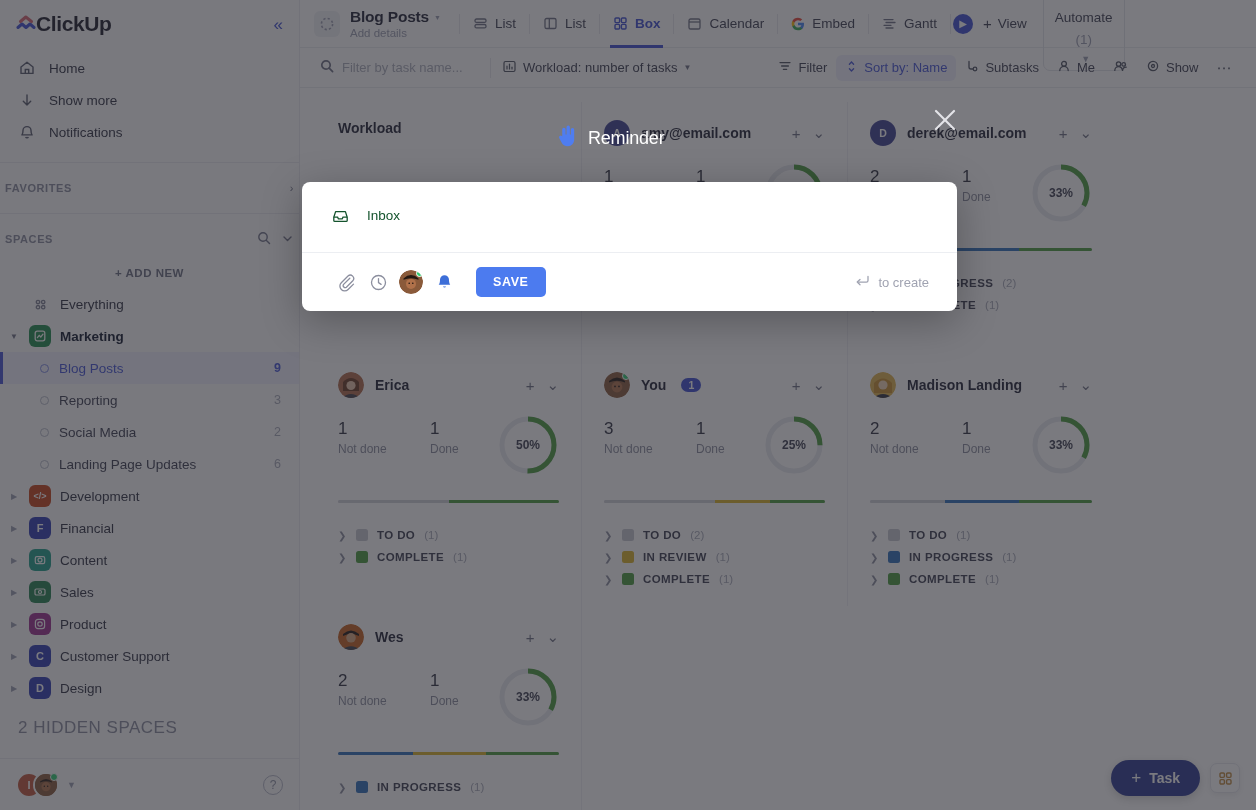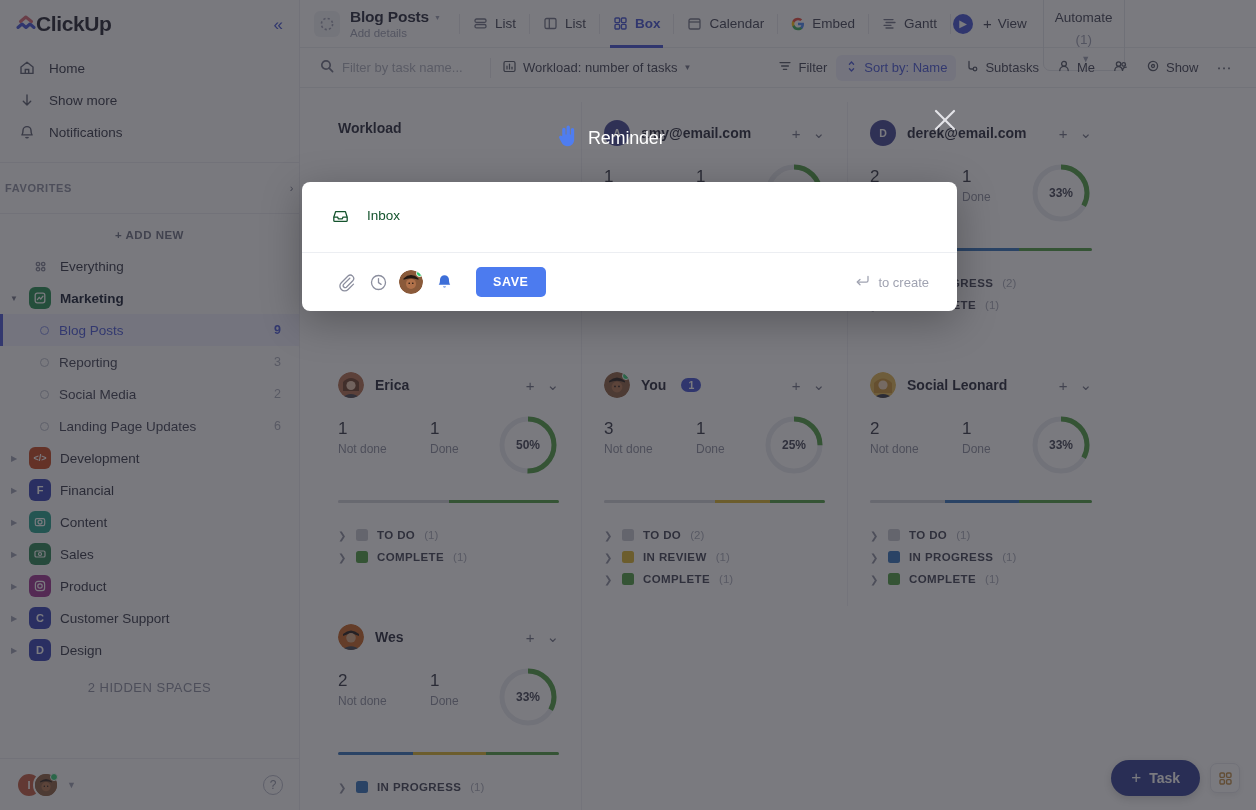--- a/index.html
+++ b/index.html
@@ -72,22 +72,22 @@
   .list-row.selected::before {
     content: ""; position: absolute; left: 0; top: 0; bottom: 0; width: 3px; background: #4453d6;
   }
   .list-dot { width: 9px; height: 9px; border-radius: 50%; border: 1.5px solid #b9bcca; flex: 0 0 9px; }
   .list-row.selected .list-dot { border-color: #7d88e4; }
   .list-name { flex: 1; white-space: nowrap; overflow: hidden; text-overflow: ellipsis; }
   .list-count { font-size: 12.5px; color: #a7aab8; }
   .list-row.selected .list-count { color: #4453d6; font-weight: 700; }
 
   .hidden-spaces {
-    padding: 14px 18px 10px; font-size: 13px; letter-spacing: 0.5px;
-    color: #8a8d9e; text-transform: uppercase; cursor: pointer; text-align: center;
+    padding: 14px 18px 10px; font-size: 17px; letter-spacing: 0.5px;
+    color: #8a8d9e; text-transform: uppercase; cursor: pointer;
   }
 
   .sb-footer {
     margin-top: auto; border-top: 1px solid #e9eaee; height: 52px;
     display: flex; align-items: center; padding: 0 16px; justify-content: space-between;
   }
   .avatars { display: flex; align-items: center; }
   .av { width: 26px; height: 26px; border-radius: 50%; display: flex; align-items: center;
         justify-content: center; color: #fff; font-size: 11px; font-weight: 700; border: 2px solid #fbfbfc; }
   .av:nth-child(2) { margin-left: -9px; }
@@ -297,20 +297,36 @@
 
     <div class="sb-divider"></div>
 
     <div class="sb-section">
       <span>FAVORITES</span>
       <span class="sec-tools">›</span>
     </div>
 
     <div class="sb-divider"></div>
 
+    <div class="sb-section">
+      <span>SPACES</span>
+      <span class="sec-tools">
+        <span>
+          <svg width="14" height="14" viewBox="0 0 14 14" fill="none" stroke="currentColor" stroke-width="1.4">
+            <circle cx="6" cy="6" r="4.2"></circle>
+              <path d="M9.2 9.2 L12.5 12.5" stroke-linecap="round"></path>
+          </svg>
+        </span>
+        <span>
+          <svg width="13" height="13" viewBox="0 0 13 13" fill="none" stroke="currentColor" stroke-width="1.4">
+            <path d="M3 5 L6.5 8.5 L10 5" stroke-linecap="round" stroke-linejoin="round"></path>
+          </svg>
+        </span>
+      </span>
+    </div>
 
     <div class="add-new">+ ADD NEW</div>
 
     <div class="space-row">
       <span class="caret"></span>
       <span class="space-badge grey">
         <svg width="15" height="15" viewBox="0 0 15 15" fill="none" stroke="currentColor" stroke-width="1.3">
           <circle cx="5" cy="5" r="1.7"></circle>
             <circle cx="10.2" cy="5" r="1.7"></circle>
           <circle cx="5" cy="10.2" r="1.7"></circle>
@@ -825,21 +841,21 @@
         <div class="wcard nb">
           <div class="card-head">
             <span class="ava">
               <svg width="26" height="26" viewBox="0 0 26 26">
                 <circle cx="13" cy="13" r="13" fill="#e0b24c"></circle>
                 <path d="M4 11 q9 -9 18 0 v10 H4 z" fill="#c98f2e"></path>
                 <circle cx="13" cy="13" r="4.6" fill="#f2d6b6"></circle>
                 <path d="M3.5 26 q9.5 -8 19 0 z" fill="#2f3140"></path>
               </svg>
             </span>
-            <span class="card-name">Social Leonard</span>
+            <span class="card-name">Madison Landing</span>
             <span class="card-acts">
               <span>+</span>
               <span>⌄</span>
             </span>
           </div>
           <div class="stats-row">
             <div class="stat">
               <div class="stat-num">2</div>
               <div class="stat-lbl">Not done</div>
             </div>

